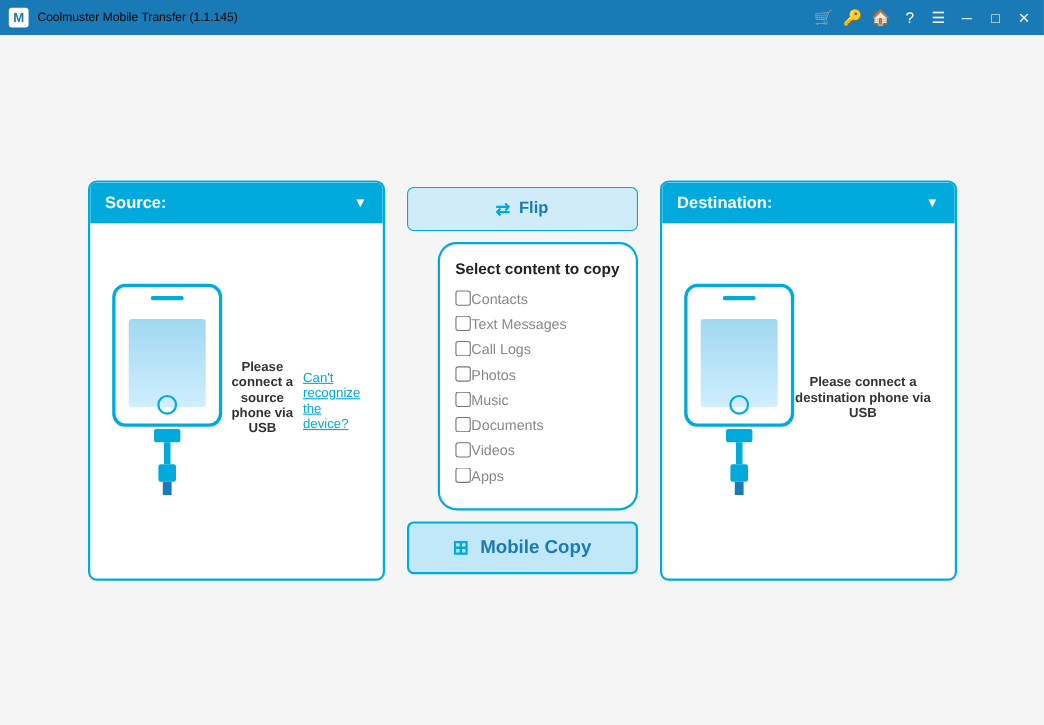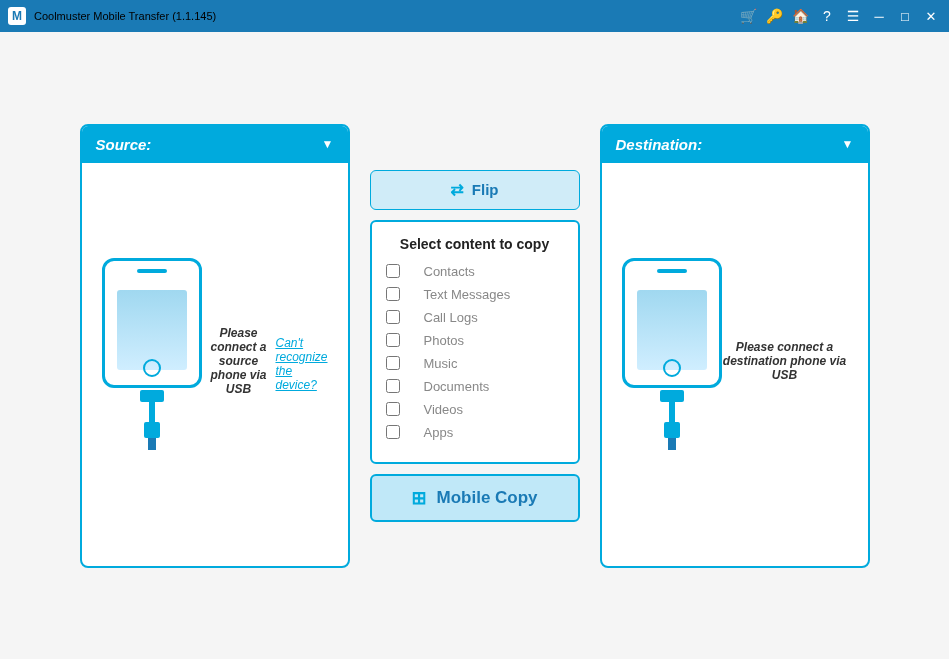--- a/index.html
+++ b/index.html
@@ -77,28 +77,27 @@
       display: flex;
       align-items: center;
       justify-content: center;
       padding: 20px;
       gap: 20px;
     }
 
     
     .panel {
       width: 270px;
-      height: 444px;
+      height: 364px;
       border: 2px solid #00aadd;
       border-radius: 8px;
       overflow: hidden;
       background: white;
       display: flex;
       flex-direction: column;
-      font-style: italic;
     }
     .panel-header {
       background: #00aadd;
       color: white;
       font-size: 15px;
       font-weight: bold;
       padding: 10px 14px;
       display: flex;
       align-items: center;
       justify-content: space-between;
@@ -224,36 +223,37 @@
       font-weight: bold;
       color: #1a7ab5;
     }
     .flip-icon {
       font-size: 16px;
       color: #00aadd;
     }
 
     .content-select-panel {
       border: 2px solid #00aadd;
-      border-radius: 6px;
+      border-radius: 17px;
       background: white;
       padding: 14px;
       flex: 1;
+      margin-left: 28px;
     }
     .content-select-title {
       font-size: 14px;
       font-weight: bold;
       text-align: center;
       color: #222;
       margin-bottom: 12px;
     }
     .checkbox-item {
       display: flex;
       align-items: center;
-      gap: 24px;
+      gap: 1px;
       margin-bottom: 8px;
     }
     .checkbox-item input[type="checkbox"] {
       width: 14px;
       height: 14px;
       cursor: pointer;
     }
     .checkbox-label {
       font-size: 13px;
       color: #888;

